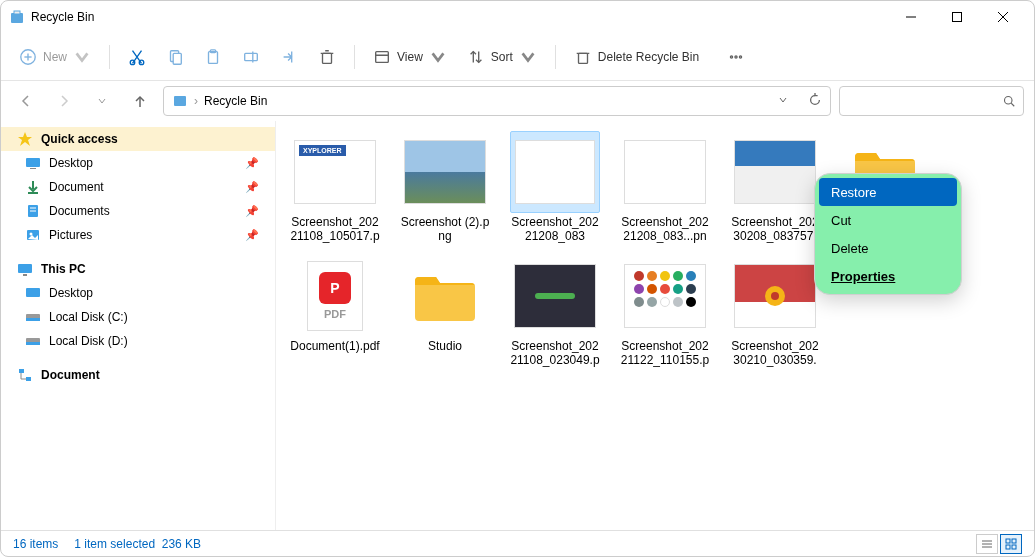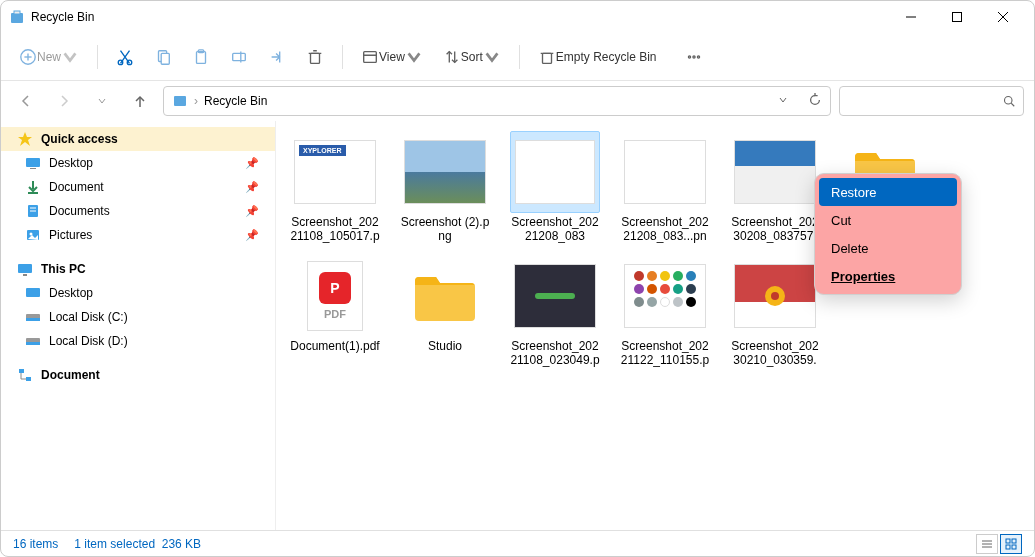--- a/index.html
+++ b/index.html
@@ -3,21 +3,21 @@
 <meta charset="utf-8">
 <style>
 * { margin: 0; padding: 0; box-sizing: border-box; font-family: "Segoe UI", sans-serif; font-size: 12px; }
 body { width: 1035px; height: 557px; background: #fff; border: 1px solid #ccc; border-radius: 8px; overflow: hidden; display: flex; flex-direction: column; }
 .titlebar { height: 32px; display: flex; align-items: center; padding: 0 8px; }
 .titlebar .icon { width: 16px; height: 16px; margin-right: 6px; }
 .titlebar .title { flex: 0 0 auto; color: #000; font-size: 12px; }
 .titlebar .spacer { flex: 1; }
 .winbtn { width: 46px; height: 32px; display: flex; align-items: center; justify-content: center; color: #000; }
 .toolbar { height: 48px; display: flex; align-items: center; padding: 0 10px; border-bottom: 1px solid #e5e5e5; gap: 4px; }
-.tbtn { height: 34px; padding: 0 8px; display: flex; align-items: center; color: #616161; border-radius: 4px; }
+.tbtn { height: 34px; padding: 0 8px; display: flex; align-items: center; gap: 6px; color: #616161; border-radius: 4px; }
 .tbtn.disabled { opacity: 0.5; }
 .tbtn svg { width: 18px; height: 18px; stroke: #0067c0; fill: none; stroke-width: 1.5; }
 .tbtn.gray svg { stroke: #616161; }
 .tbtn .lbl { color: #333; }
 .sep { width: 1px; height: 24px; background: #e0e0e0; margin: 0 6px; }
 .chev { width: 10px; height: 10px; }
 .addrrow { height: 40px; display: flex; align-items: center; padding: 4px 10px; gap: 8px; }
 .navbtn { width: 30px; height: 30px; display: flex; align-items: center; justify-content: center; color: #888; }
 .addrbar { flex: 1; height: 30px; border: 1px solid #ccc; border-radius: 4px; display: flex; align-items: center; padding: 0 8px; gap: 6px; }
 .addrbar .bc { color: #000; }
@@ -33,21 +33,21 @@
 .srow .ic { width: 16px; height: 16px; display: flex; align-items: center; justify-content: center; }
 .sgap { height: 10px; }
 .main { flex: 1; position: relative; padding: 10px 14px; overflow: hidden; }
 .grid { display: flex; flex-wrap: wrap; gap: 12px 20px; align-content: flex-start; }
 .item { width: 90px; display: flex; flex-direction: column; align-items: center; text-align: center; position: relative; }
 .item.selected .thumb-wrap { background: #cce8ff; border: 1px solid #99d1ff; }
 .thumb-wrap { width: 90px; height: 82px; display: flex; align-items: center; justify-content: center; padding: 4px; border-radius: 2px; }
 .thumb { width: 82px; height: 64px; border: 1px solid #ddd; background: #f5f5f5; display: flex; align-items: center; justify-content: center; overflow: hidden; position: relative; }
 .folder-ic { width: 70px; height: 58px; }
 .filelabel { font-size: 12px; line-height: 14px; color: #000; margin-top: 2px; word-break: break-all; max-height: 28px; overflow: hidden; }
-.ctxmenu { position: absolute; left: 538px; top: 52px; width: 148px; background: #fca5a5; border: 1px solid #d0d0d0; border-radius: 10px; box-shadow: 0 6px 20px rgba(0,0,0,0.18); padding: 4px; z-index: 10; }
+.ctxmenu { position: absolute; left: 538px; top: 52px; width: 148px; background: #86efac; border: 1px solid #d0d0d0; border-radius: 16px; box-shadow: 0 6px 20px rgba(0,0,0,0.18); padding: 4px; z-index: 10; }
 .ctxitem { height: 28px; display: flex; align-items: center; padding: 0 12px; border-radius: 4px; font-size: 13px; }
 .ctxitem.hl { background: #0067c0; color: #fff; }
 .ctxitem.bold { font-weight: 600; text-decoration: underline; }
 .statusbar { height: 26px; border-top: 1px solid #e0e0e0; display: flex; align-items: center; padding: 0 12px; gap: 16px; color: #0067c0; font-size: 12px; }
 .statusbar .spacer { flex: 1; }
 .viewsw { display: flex; gap: 2px; }
 .viewbtn { width: 22px; height: 20px; border: 1px solid #ccc; display: flex; align-items: center; justify-content: center; }
 .viewbtn.active { border-color: #0067c0; background: #e5f1fb; }
 
 
@@ -165,21 +165,21 @@
     <svg class="chev" viewBox="0 0 10 10">
         <polyline points="2,3 5,7 8,3" fill="none" stroke="#888"></polyline>
       </svg>
   </div>
   <div class="sep"></div>
   <div class="tbtn gray">
     <svg viewBox="0 0 20 20" stroke="#616161">
         <rect x="5" y="6" width="10" height="11" rx="1"></rect>
         <line x1="3" y1="6" x2="17" y2="6"></line>
       </svg>
-    <span class="lbl">Empty Recycle Bin</span>
+    <span class="lbl">Delete Recycle Bin</span>
   </div>
   <div class="tbtn gray" style="margin-left:8px;">
     <svg viewBox="0 0 20 20" fill="#616161" stroke="none">
         <circle cx="5" cy="10" r="1.2"></circle>
         <circle cx="10" cy="10" r="1.2"></circle>
         <circle cx="15" cy="10" r="1.2"></circle>
       </svg>
   </div>
 </div>
 

